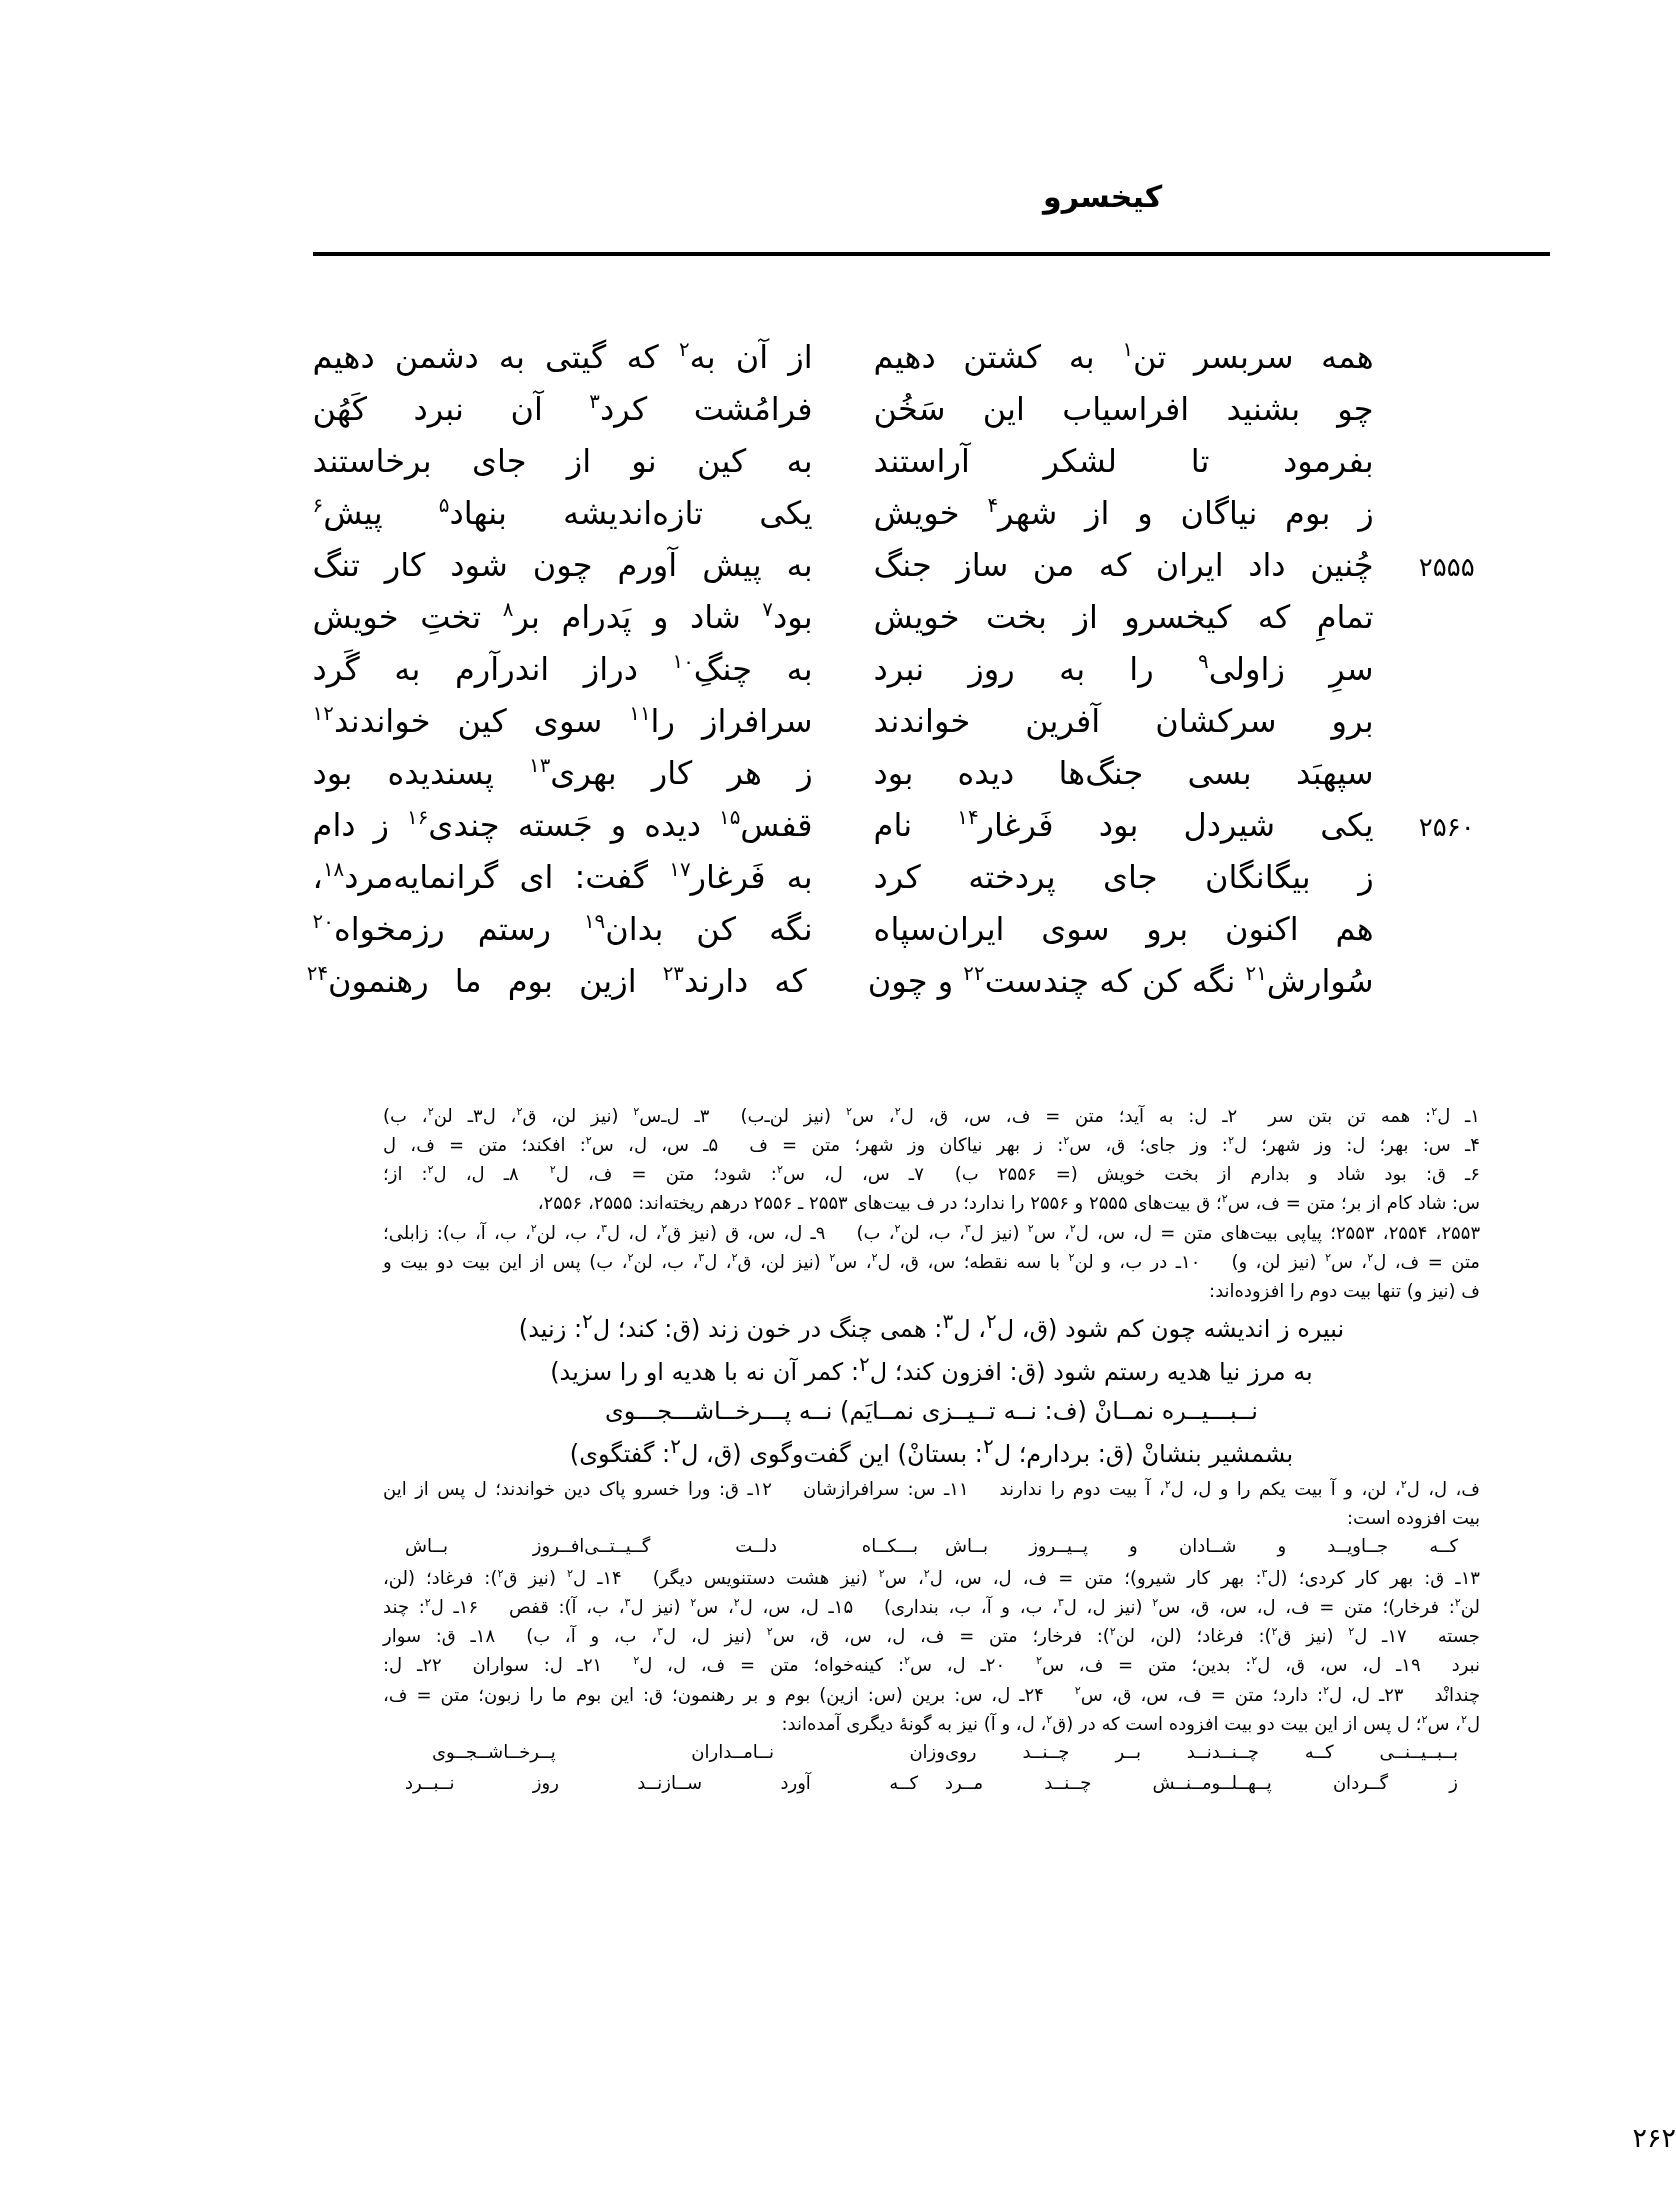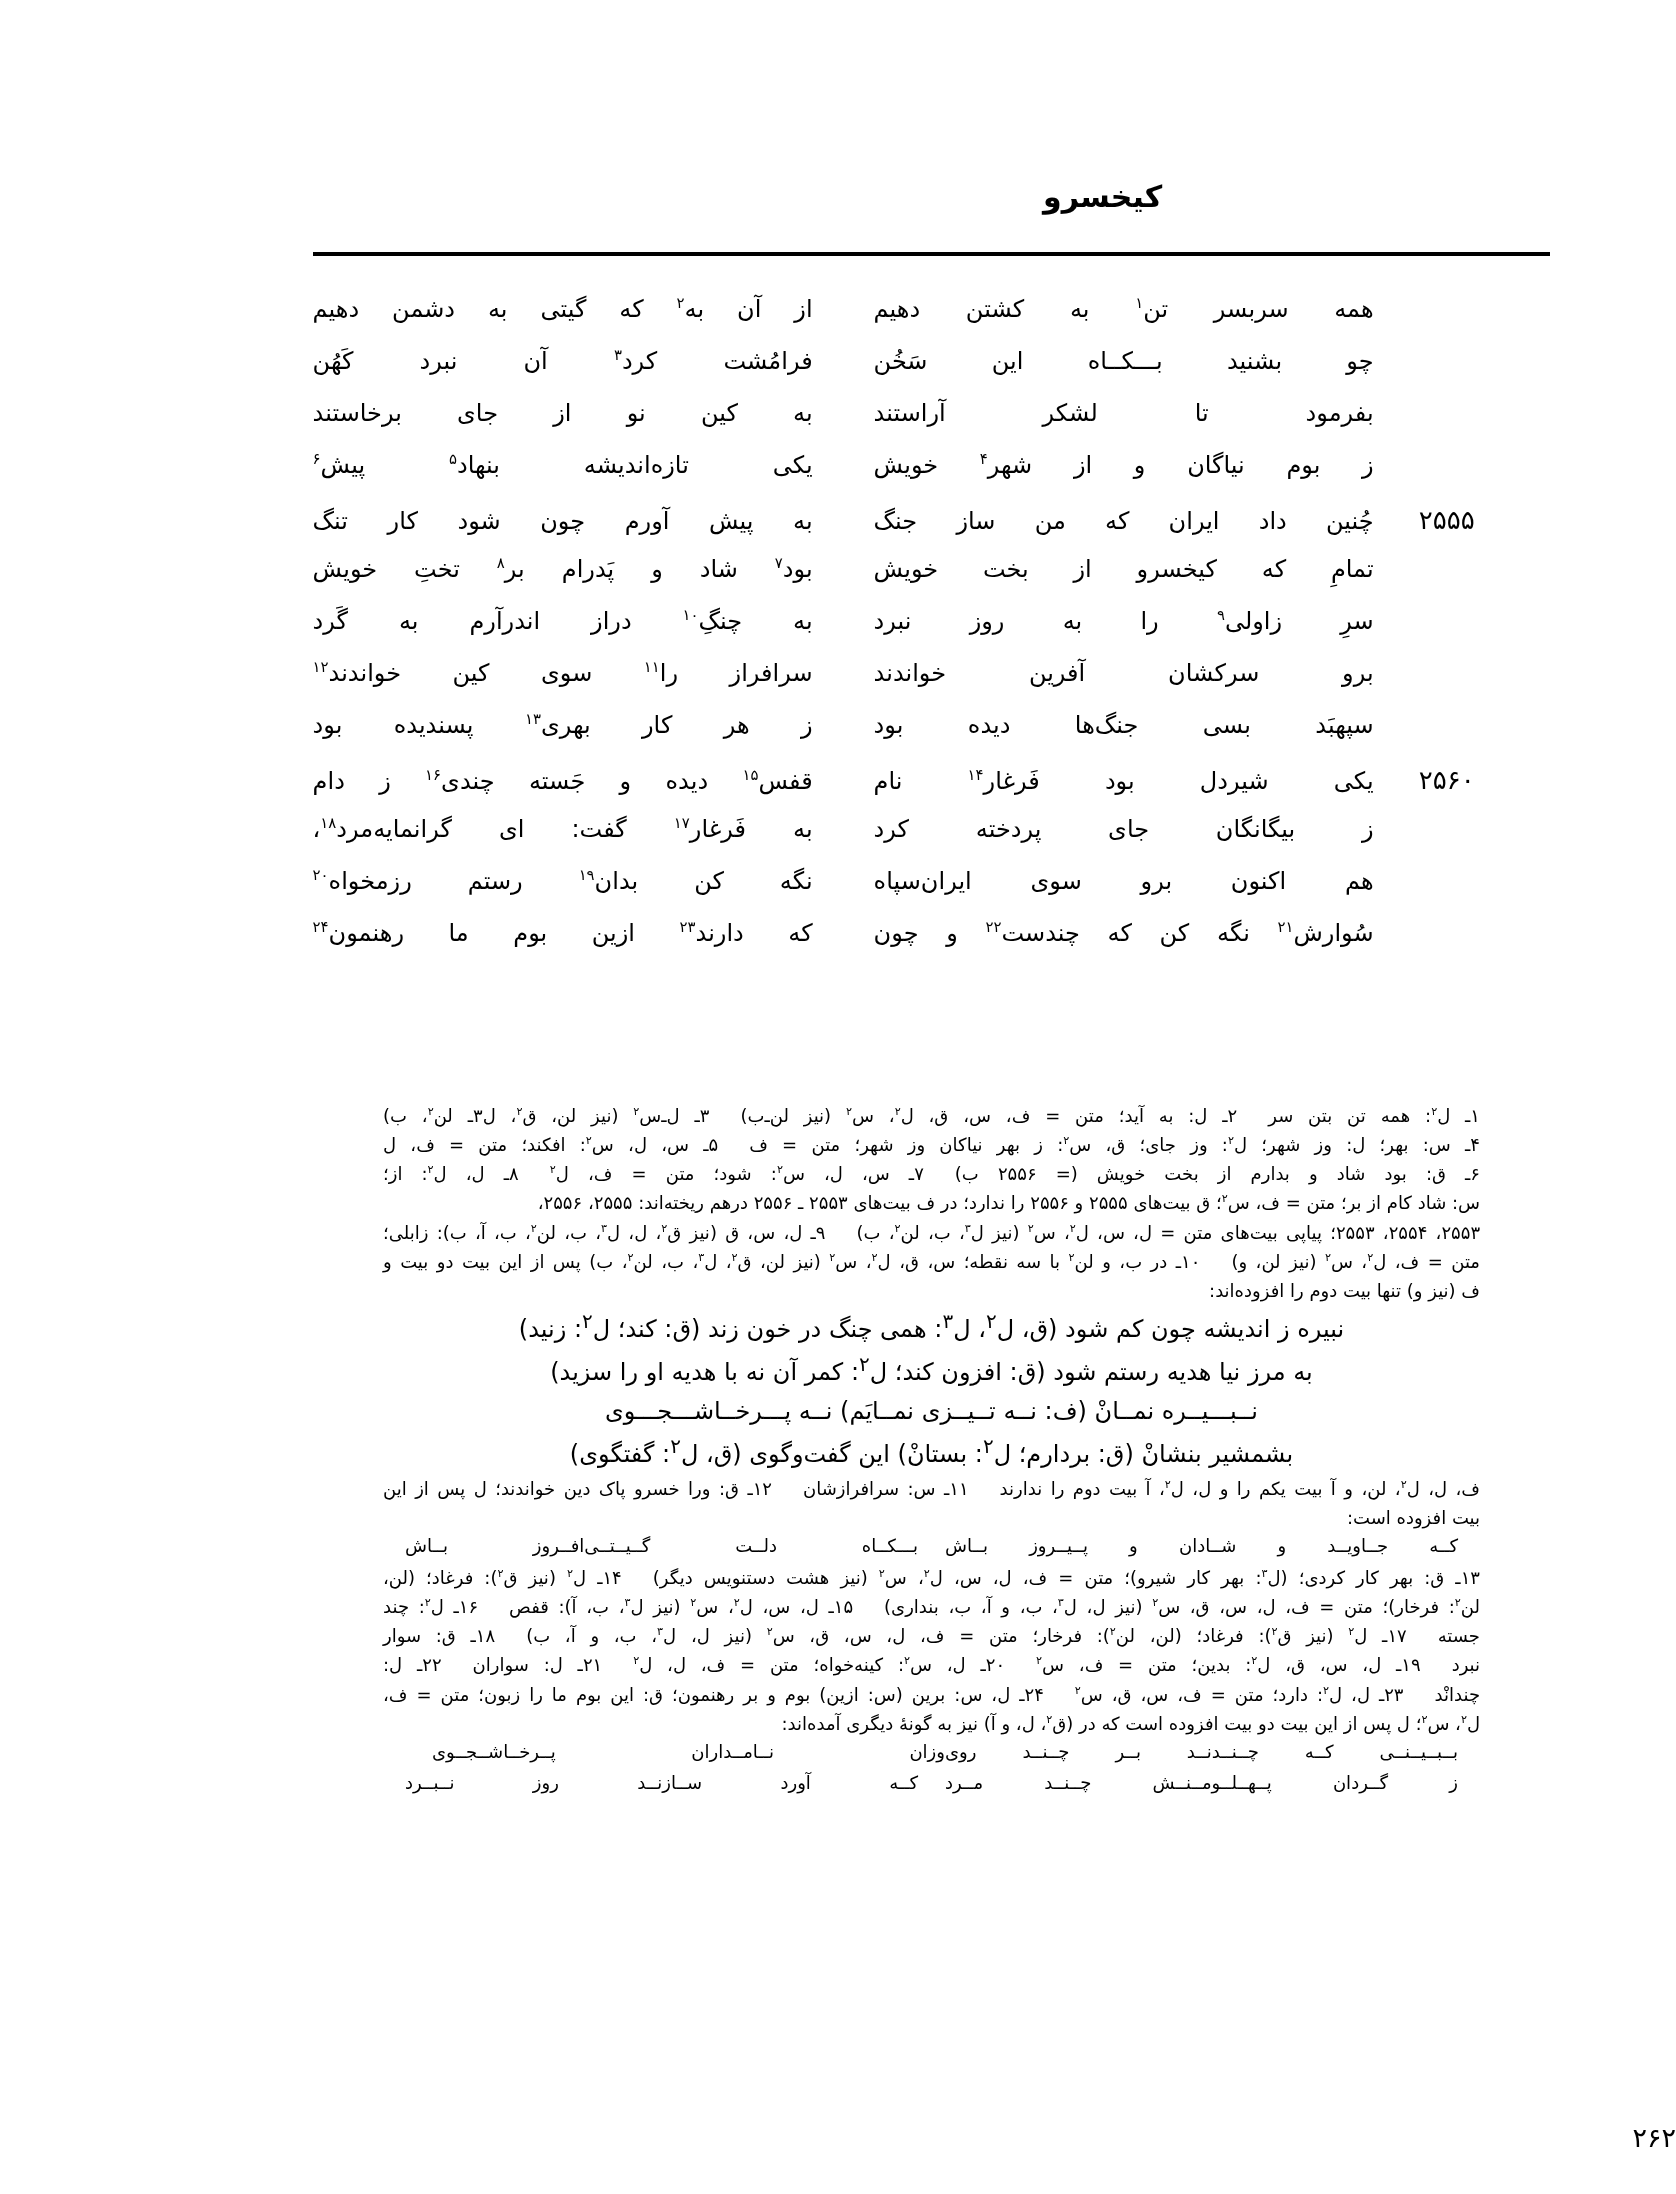--- a/index.html
+++ b/index.html
@@ -62,26 +62,27 @@
   }
   .verse-number {
     flex: 0 0 101px;
     font-size: 26px;
     text-align: right;
     padding-right: 5.4px;
     letter-spacing: 0.7px;
   }
   .hemistich {
     flex: 0 0 500px;
-    font-size: 24px;
+    font-size: 32px;
     direction: rtl;
     text-align: justify;
     text-align-last: justify;
     white-space: nowrap;
     line-height: 1.05;
+    margin-top: 44px;
   }
   .hemistich.first { margin-left: 61px; }
   .hemistich sup,
   .fn sup,
   .quoted-verse sup {
     font-size: 0.62em;
     vertical-align: super;
     line-height: 0;
   }
 
@@ -160,21 +161,21 @@
   </div>
 
   <div id="verse-block">
       <div class="verse-row">
         <div class="verse-number"></div>
         <div class="hemistich first">همه سربسر تن<sup>۱</sup> به کشتن دهیم</div>
         <div class="hemistich second">از آن به<sup>۲</sup> که گیتی به دشمن دهیم</div>
       </div>
       <div class="verse-row">
         <div class="verse-number"></div>
-        <div class="hemistich first">چو بشنید بـــکــاه این سَخُن</div>
+        <div class="hemistich first">چو بشنید افراسیاب این سَخُن</div>
         <div class="hemistich second">فرامُشت کرد<sup>۳</sup> آن نبرد کَهُن</div>
       </div>
       <div class="verse-row">
         <div class="verse-number"></div>
         <div class="hemistich first">بفرمود تا لشکر آراستند</div>
         <div class="hemistich second">به کین نو از جای برخاستند</div>
       </div>
       <div class="verse-row">
         <div class="verse-number"></div>
         <div class="hemistich first">ز بوم نیاگان و از شهر<sup>۴</sup> خویش</div>

